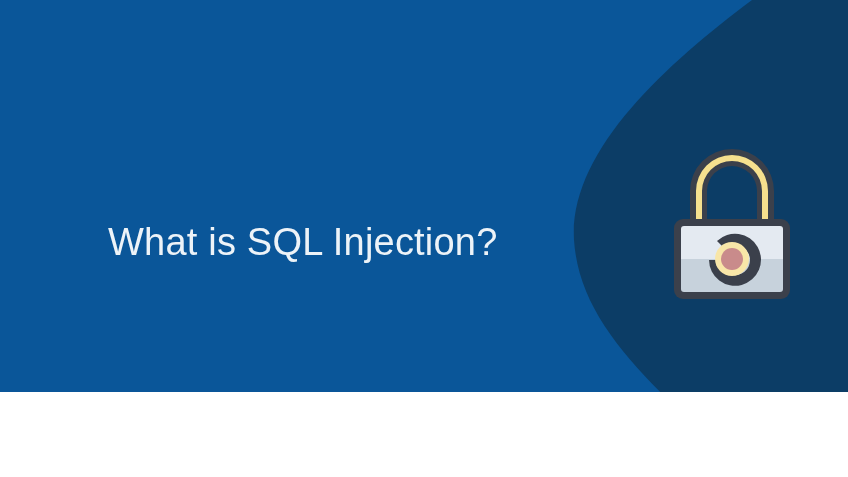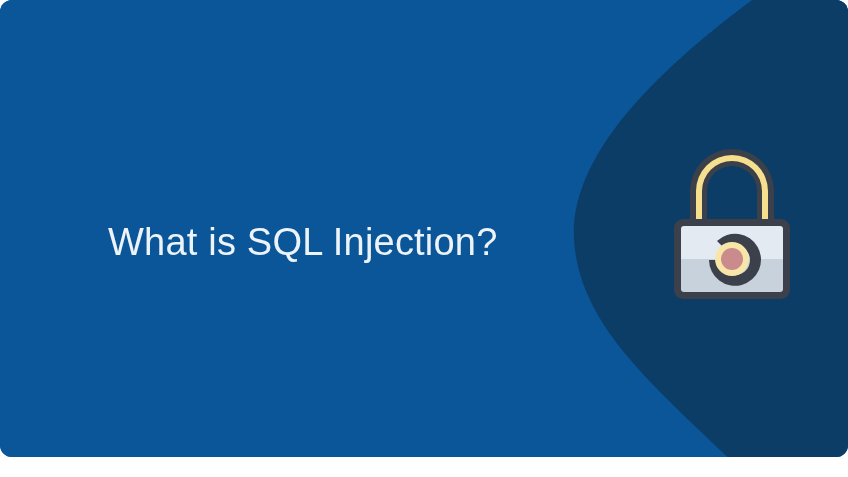--- a/index.html
+++ b/index.html
@@ -4,25 +4,24 @@
 <title>What is SQL Injection?</title>
 <style>
   html, body {
     margin: 0;
     padding: 0;
     background: #ffffff;
   }
   #slide {
     position: relative;
     width: 848px;
-    height: 457px;
+    height: 392px;
     overflow: hidden;
     background: #0a5699;
     font-family: "Liberation Sans", "DejaVu Sans", sans-serif;
-    border-radius: 12px;
   }
   #bg-shape-svg {
     position: absolute;
     top: 0;
     left: 0;
     width: 848px;
     height: 477px;
     display: block;
   }
   #slide-title {

